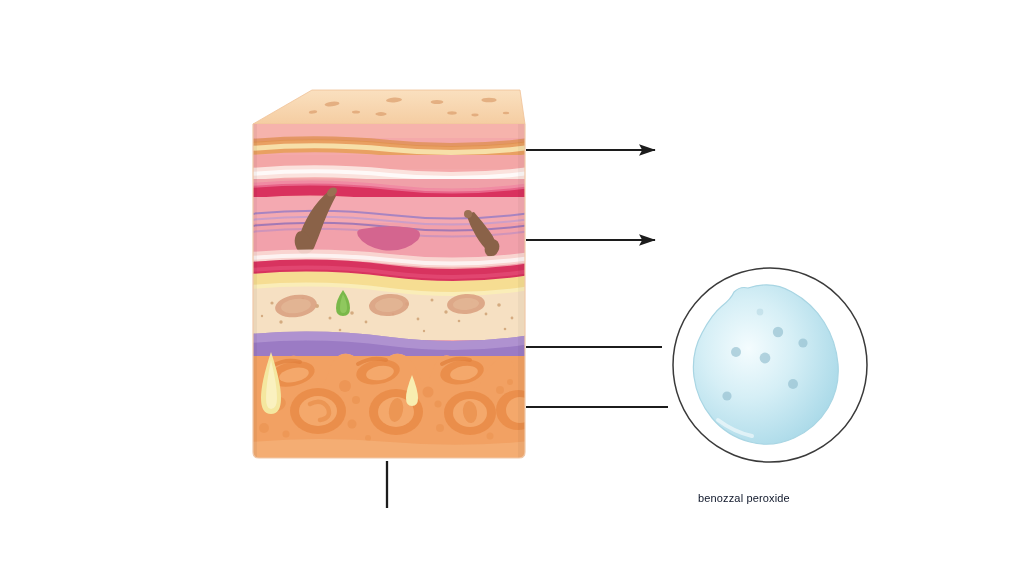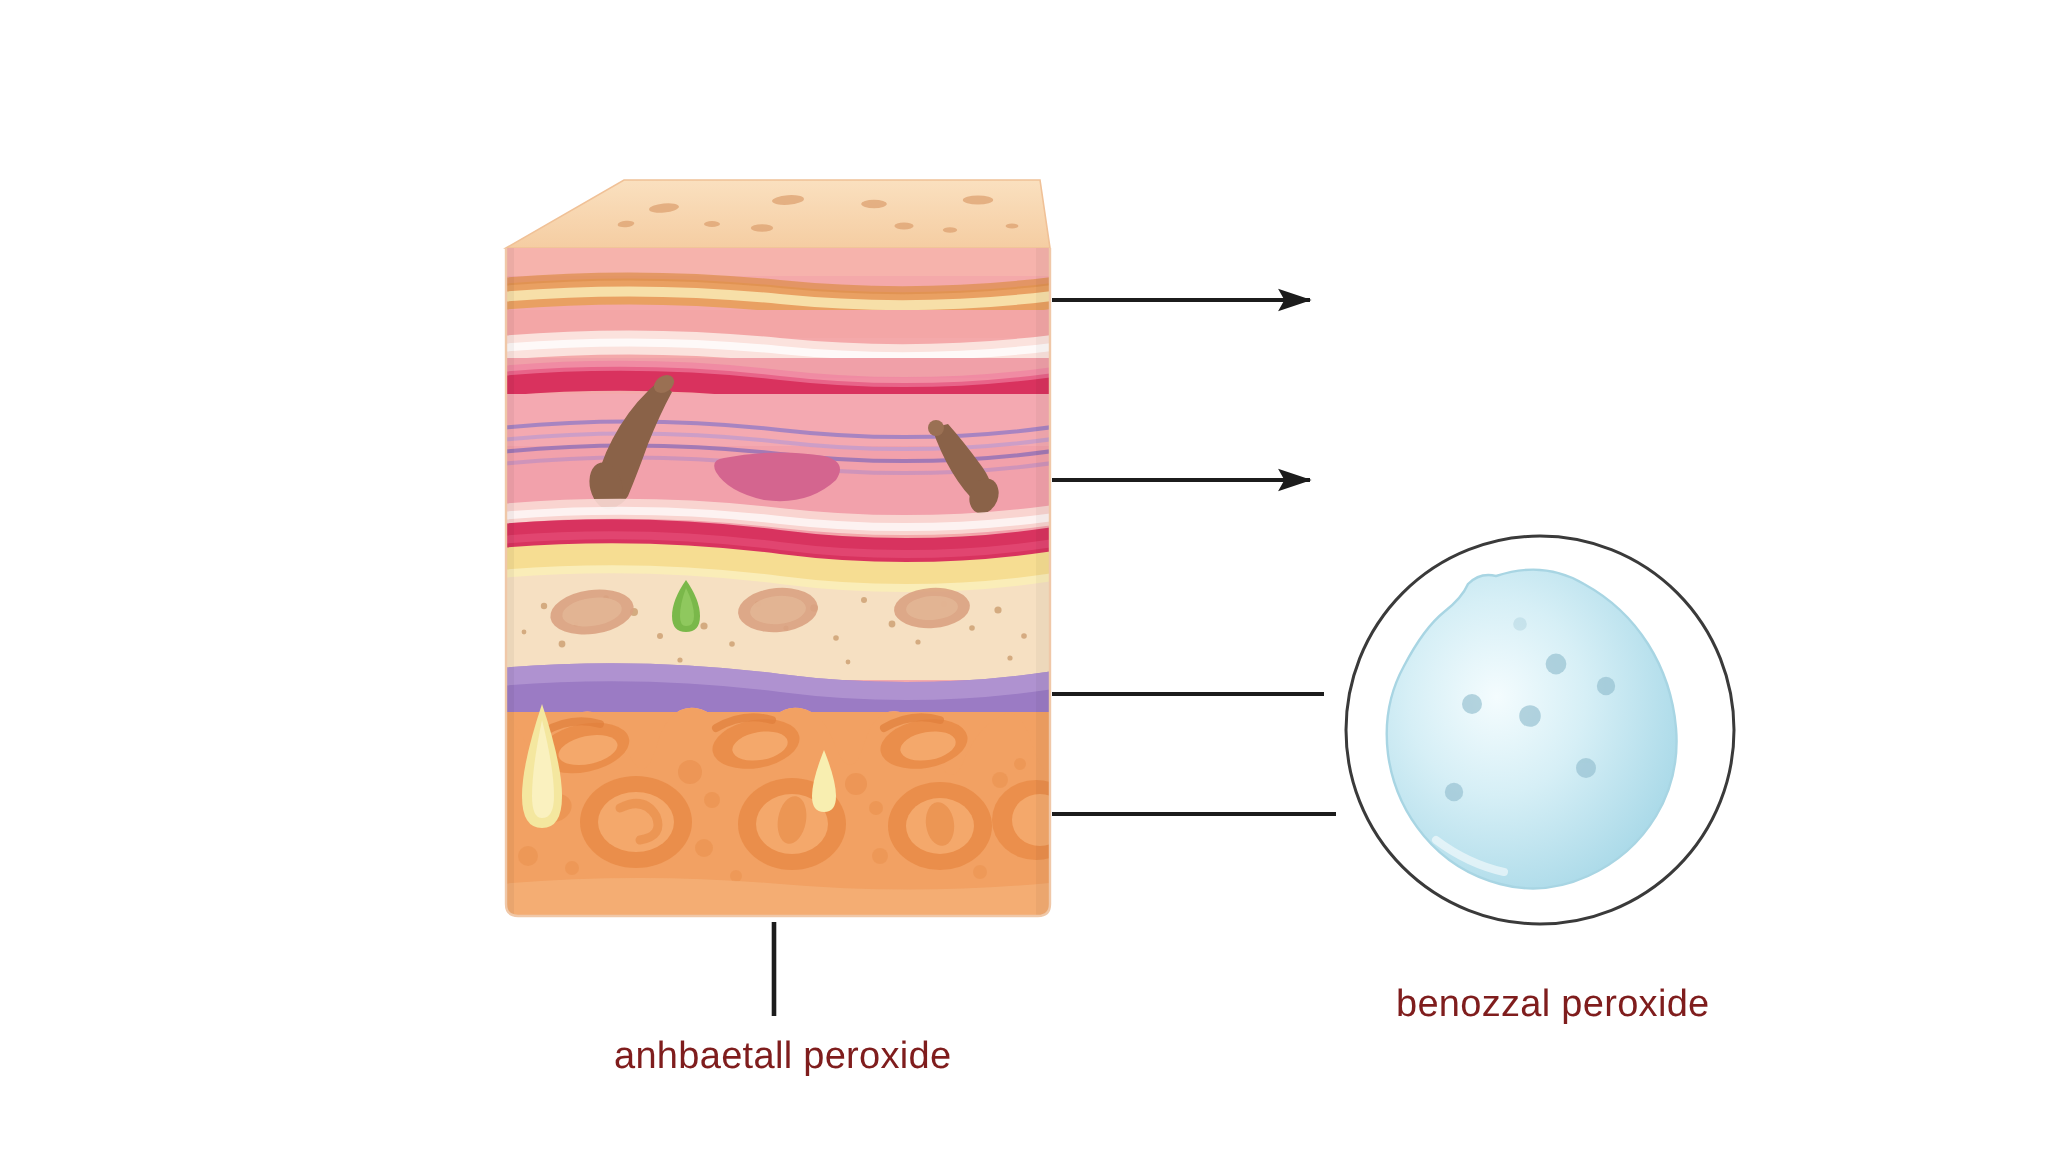--- a/index.html
+++ b/index.html
@@ -7,22 +7,22 @@
     width:1024px;height:576px;
     background:#ffffff;
     font-family:"Liberation Sans", sans-serif;
     overflow:hidden;
     position:relative;
   }
   #stage{position:absolute;left:0;top:0;width:1024px;height:576px;}
   svg#scene{position:absolute;left:0;top:0;width:1024px;height:576px;display:block;}
   .caption{
     position:absolute;
-    color:#7f1d1d;
-    font-size:19px;
+    color:#0f172a;
+    font-size:11px;
     letter-spacing:0.15px;
     white-space:nowrap;
     font-family:"Liberation Sans", sans-serif;
   }
   #cap-left{left:307px;top:518px;}
   #cap-right{left:698px;top:492px;}
 </style>
 </head>
 <body>
 
@@ -282,17 +282,16 @@
         <circle cx="736" cy="352" r="5.0"></circle>
         <circle cx="765" cy="358" r="5.4"></circle>
         <circle cx="793" cy="384" r="5.0"></circle>
         <circle cx="727" cy="396" r="4.6"></circle>
         <circle cx="760" cy="312" r="3.4" opacity="0.45"></circle>
       </g>
       <path d="M718,420 Q734,432 752,436" stroke="#ffffff" stroke-width="4" fill="none" opacity="0.55" stroke-linecap="round"></path>
     </g>
   </svg>
 
-  <div class="caption" id="cap-left">anhbaetall peroxide</div>
 
   <div class="caption" id="cap-right">benozzal peroxide</div>
 
 </div>
 
 </body></html>

